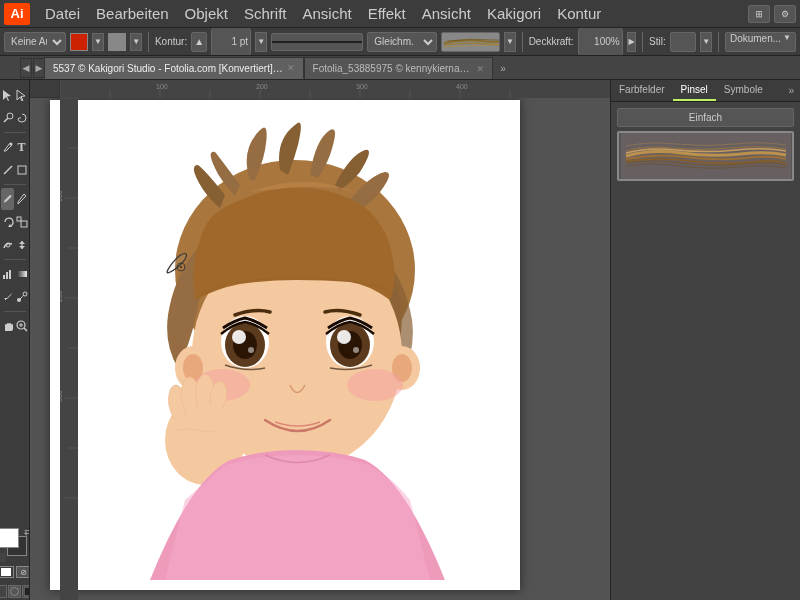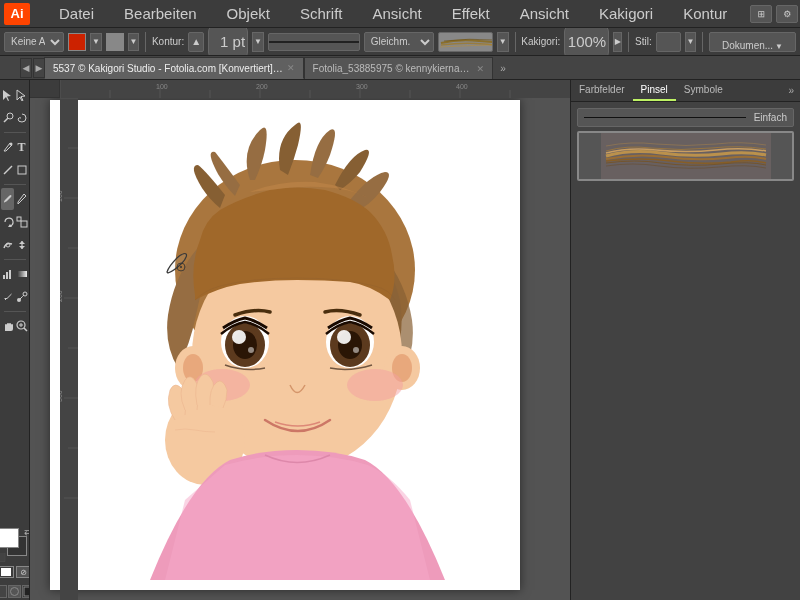--- a/index.html
+++ b/index.html
@@ -3,21 +3,21 @@
   <meta charset="utf-8">
   <style>
     * { margin: 0; padding: 0; box-sizing: border-box; }
     body { width: 800px; height: 600px; overflow: hidden; font-family: Arial, sans-serif; font-size: 11px; background: #535353; color: #ccc; }
 
     
     #menu-bar {
       display: flex; align-items: center;
       background: #3c3c3c; height: 28px;
       border-bottom: 1px solid #222;
-      padding: 0 4px; gap: 16px;
+      padding: 0 4px; gap: 2px;
     }
     .ai-logo {
       background: #ff4400; color: white; font-weight: bold; font-size: 13px;
       width: 26px; height: 22px; display: flex; align-items: center; justify-content: center;
       border-radius: 2px; margin-right: 6px; flex-shrink: 0;
     }
     .menu-item {
       padding: 3px 7px; cursor: pointer; color: #ccc; font-size: 15px;
       border-radius: 2px;
     }
@@ -28,21 +28,21 @@
       background: #3c3c3c; height: 28px;
       border-bottom: 1px solid #222;
       padding: 0 4px; gap: 4px; flex-wrap: nowrap; overflow: hidden;
     }
     .opt-label { color: #ccc; font-size: 10px; white-space: nowrap; }
     .opt-select {
       background: #555; border: 1px solid #666; color: #ccc; font-size: 10px;
       height: 20px; padding: 0 2px; border-radius: 2px; min-width: 60px;
     }
     .opt-input {
-      background: #555; border: 1px solid #666; color: #ccc; font-size: 15px;
+      background: #555; border: 1px solid #666; color: #ccc; font-size: 10px;
       height: 36px; width: 40px; padding: 0 2px; border-radius: 8px; text-align: right;
     }
     .color-box {
       width: 18px; height: 18px; border: 1px solid #888; flex-shrink: 0;
     }
     .stroke-line-preview {
       width: 100px; height: 18px; background: #555; border: 1px solid #666;
       display: flex; align-items: center; justify-content: center;
       border-radius: 2px;
     }
@@ -95,40 +95,40 @@
     }
 
     
     #brush-cursor {
       position: absolute; top: 168px; left: 132px;
       pointer-events: none;
     }
 
     
     #right-panel {
-      width: 230px; background: #424242; border-left: 1px solid #222;
+      width: 190px; background: #424242; border-left: 1px solid #222;
       flex-shrink: 0; display: flex; flex-direction: column;
     }
     #panel-tabs {
       display: flex; background: #3c3c3c; border-bottom: 1px solid #222;
       align-items: center;
     }
     .panel-tab {
       padding: 4px 8px; font-size: 10px; color: #bbb; cursor: pointer;
       border-bottom: 2px solid transparent;
     }
     .panel-tab.active { color: #fff; border-bottom: 2px solid #bef264; }
     .panel-tab-arrow {
       margin-left: auto; padding: 4px 6px; cursor: pointer; color: #aaa; font-size: 10px;
     }
     #panel-content { padding: 6px; flex: 1; }
     .panel-brush-line {
       background: #555; border: 1px solid #666; border-radius: 2px;
       display: flex; align-items: center; justify-content: space-between;
-      padding: 3px 6px; margin-bottom: 4px; cursor: pointer;
+      padding: 3px 6px; margin-bottom: 4px; cursor: pointer; flex-direction: column;
     }
     .panel-brush-line span { font-size: 10px; color: #ccc; }
     .panel-brush-preview {
       width: 100%; height: 50px; background: #555; border: 2px solid #888;
       border-radius: 2px; display: flex; align-items: center; justify-content: center;
       overflow: hidden; position: relative;
     }
 
     
     #illustration { width: 100%; height: 100%; }
@@ -195,33 +195,33 @@
       <path d="M2,10 Q20,6 40,8 Q60,10 88,9" stroke="#8B6914" stroke-width="2" fill="none" opacity="0.8"></path>
       <path d="M2,12 Q25,9 45,11 Q65,13 88,11" stroke="#a07820" stroke-width="1.5" fill="none" opacity="0.7"></path>
       <path d="M5,8 Q30,5 55,7 Q75,9 88,7" stroke="#6b4f10" stroke-width="1" fill="none" opacity="0.6"></path>
       <path d="M1,14 Q20,13 50,12 Q70,11 88,13" stroke="#c09030" stroke-width="1" fill="none" opacity="0.5"></path>
     </svg>
   </div>
   <div style="background:#555;border:1px solid #666;width:18px;height:20px;display:flex;align-items:center;justify-content:center;cursor:pointer;">
     <span style="font-size:8px;color:#ccc;">▼</span>
   </div>
   <div class="separator"></div>
-  <span class="opt-label">Kakigori:</span>
+  <span class="opt-label">Deckkraft:</span>
   <input class="opt-input" type="text" value="100%" style="width: 45px;">
   <div style="background:#555;border:1px solid #666;width:14px;height:20px;display:flex;align-items:center;justify-content:center;cursor:pointer;">
     <span style="font-size:8px;color:#ccc;">▶</span>
   </div>
   <div class="separator"></div>
   <span class="opt-label">Stil:</span>
   <div style="background:#555;border:1px solid #666;width:40px;height:20px;border-radius:2px;"></div>
   <div style="background:#555;border:1px solid #666;width:18px;height:20px;display:flex;align-items:center;justify-content:center;cursor:pointer;">
     <span style="font-size:8px;color:#ccc;">▼</span>
   </div>
   <div class="separator"></div>
-  <div style="background:#555;border:1px solid #666;height:20px;padding:0 12px;border-radius:2px;display:flex;align-items:flex-end;cursor:pointer;">
+  <div style="background:#555;border:1px solid #666;height:20px;padding:0 4px;border-radius:2px;display:flex;align-items:flex-start;cursor:pointer;">
     <span style="font-size:10px;color:#ccc;">Dokumen...</span>
     <span style="font-size:8px;color:#ccc;margin-left:2px;">▼</span>
   </div>
 </div>
 
 <div style="position:relative; background:#444; height:24px; border-bottom:1px solid #222; display:flex; align-items:flex-end; overflow:hidden;">
   <div style="display:flex;gap:0;align-items:flex-end;margin-left:44px;">
     <div class="tab active">
       <span style="font-size:10px;max-width:230px;overflow:hidden;text-overflow:ellipsis;white-space:nowrap;">5537 © Kakigori Studio - Fotolia.com [Konvertiert].eps* bei 50 % (CMYK/Vorschau)</span>
       <span class="tab-close">✕</span>

